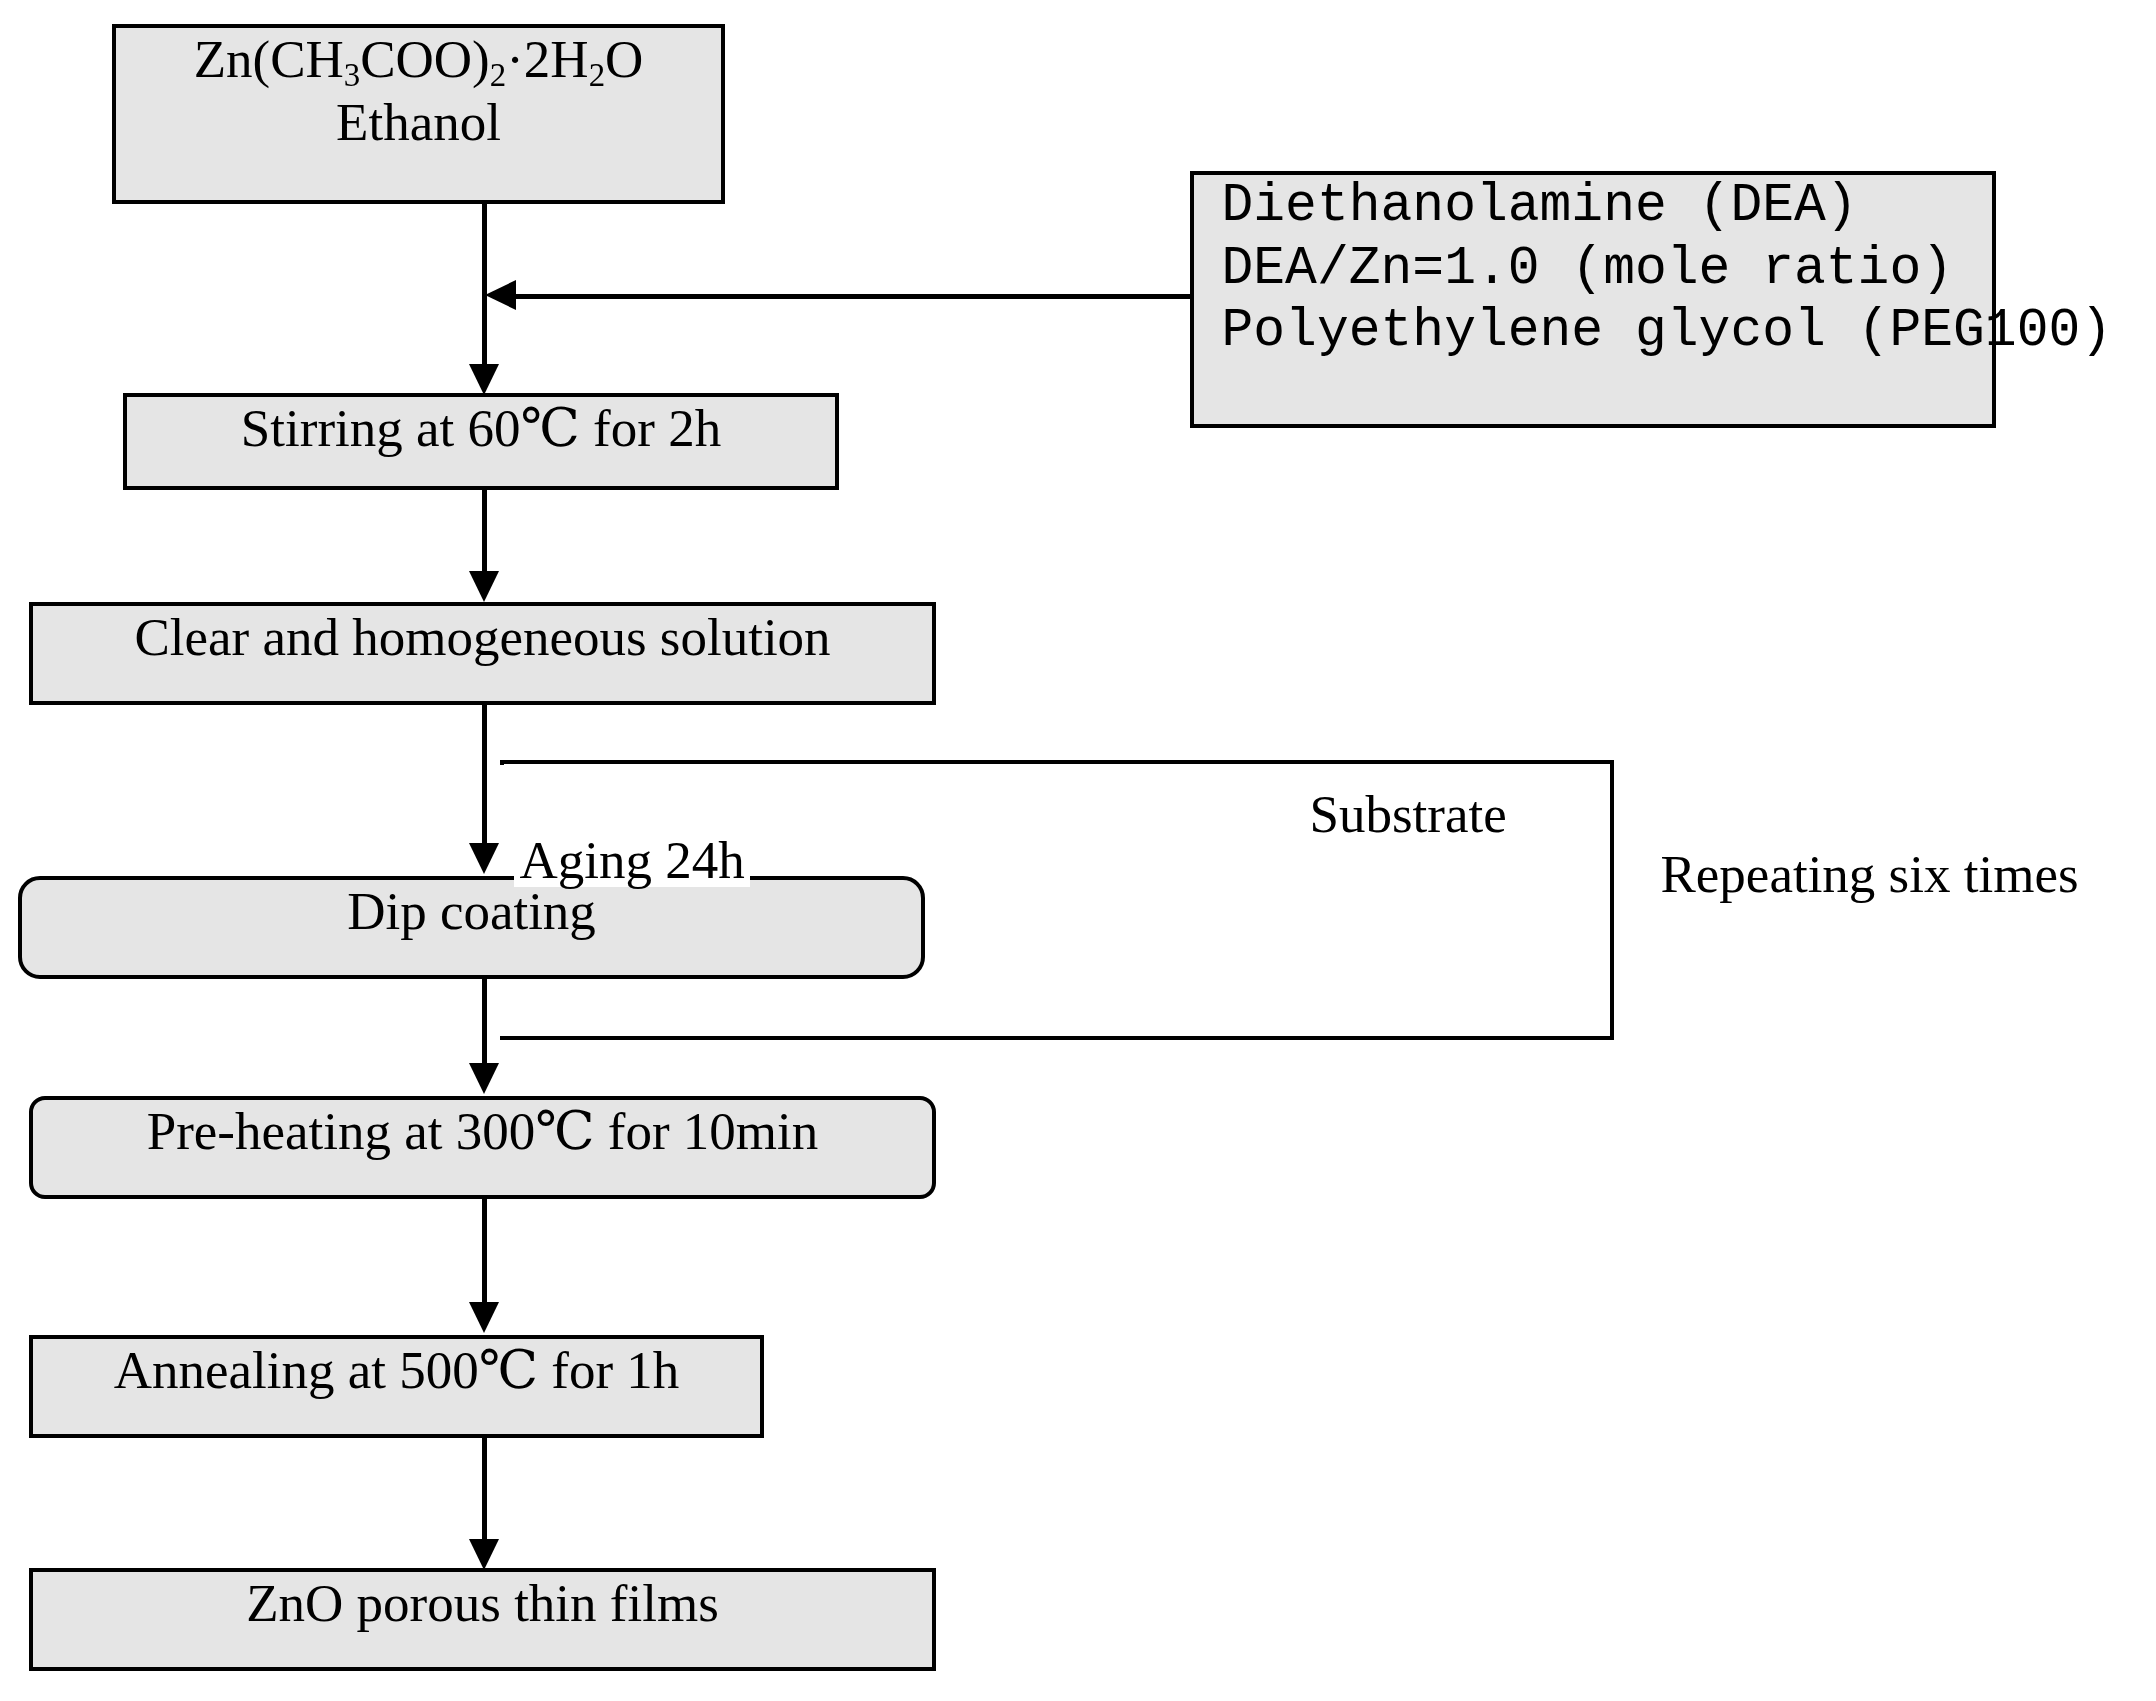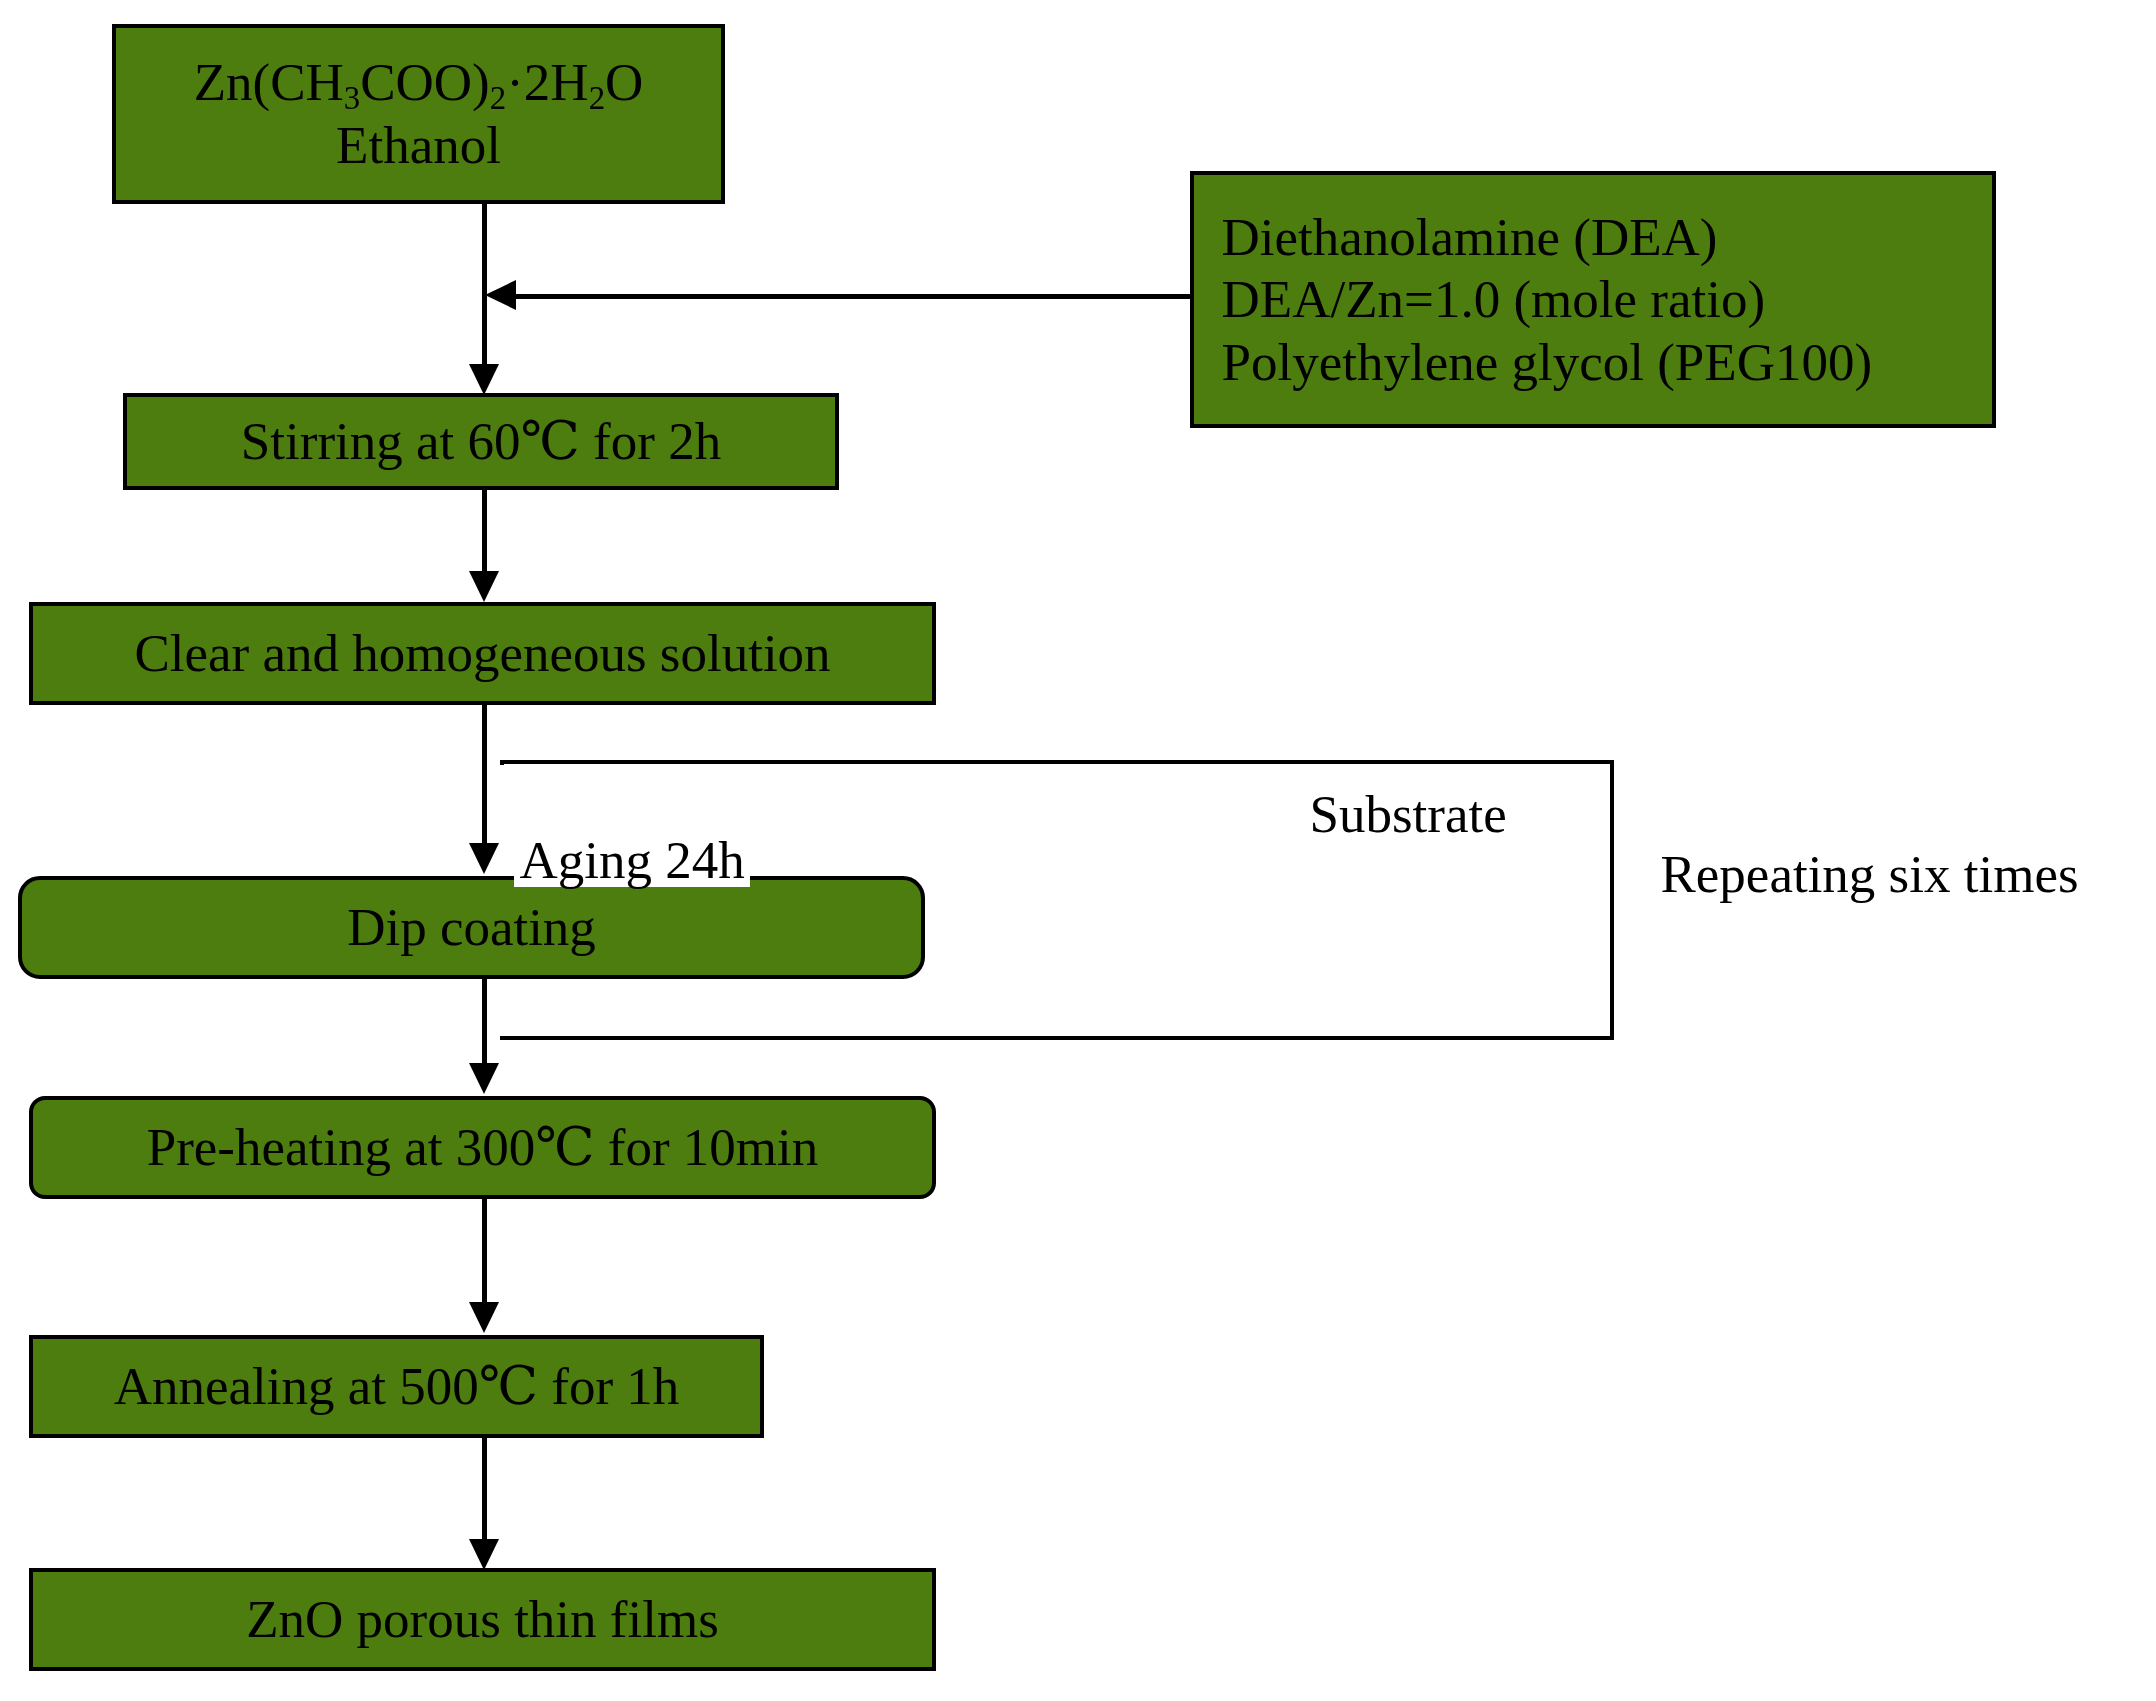--- a/index.html
+++ b/index.html
@@ -15,36 +15,36 @@
     position: relative;
     width: 2156px;
     height: 1702px;
     background: #ffffff;
     overflow: hidden;
   }
   .node {
     position: absolute;
     box-sizing: border-box;
     border: 4.6px solid #000000;
-    background: #4d7c0f;
+    background: #e5e5e5;
     display: flex;
-    align-items: center;
     justify-content: center;
     text-align: center;
     line-height: 1.18;
     font-size: 53px;
   }
   .node .inner {
     width: 100%;
     padding: 0 13px;
     box-sizing: border-box;
   }
   .node.left-align {
     justify-content: flex-start;
     text-align: left;
+    font-family: Liberation Mono, monospace;
   }
   .node.left-align .inner {
     padding-left: 27.5px;
   }
   .line-row { display: block; white-space: nowrap; }
 
   sub {
     font-size: 0.62em;
     vertical-align: baseline;
     position: relative;

